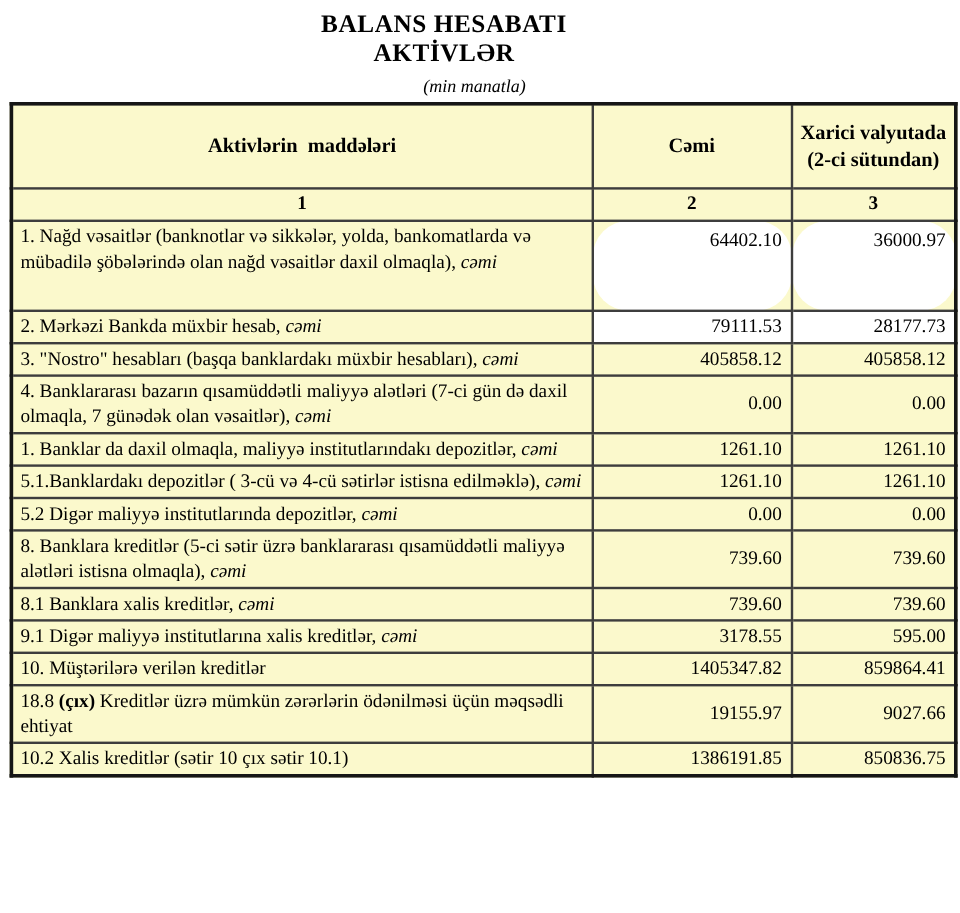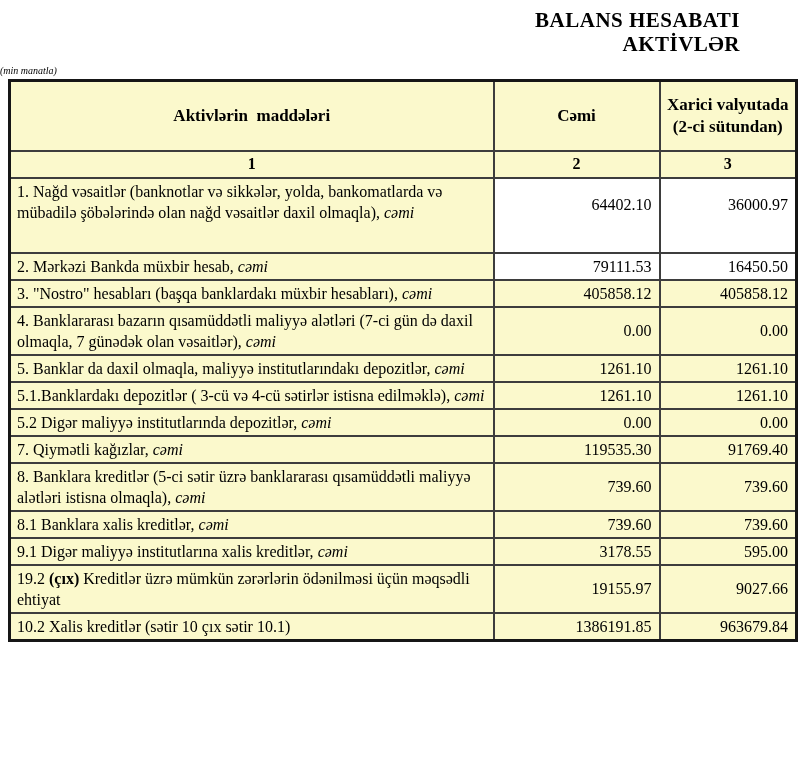--- a/index.html
+++ b/index.html
@@ -5,29 +5,29 @@
   * { margin: 0; padding: 0; box-sizing: border-box; }
   html, body {
     width: 800px; height: 761px;
     background: #ffffff;
     font-family: "Liberation Serif", serif;
     color: #000000;
     overflow: hidden;
   }
   .page { width: 800px; height: 761px; }
 
-  .titles { width: 740px; margin-top: 8px; text-align: right; }
+  .titles { width: 740px; margin-top: 8px; text-align: center; }
   .title-line {
     font-size: 21px; font-weight: bold; line-height: 24px;
     letter-spacing: 0.5px;
   }
 
   .unit-note {
-    width: 791px; text-align: left;
-    font-style: italic; font-size: 10px;
+    width: 791px; text-align: center;
+    font-style: italic; font-size: 15px;
     margin-top: 9px; margin-bottom: 3px;
   }
 
   table.assets-table {
     border-collapse: collapse;
     table-layout: fixed;
     margin-left: 8px;
     width: 787px;
     background: #FBF9CC;
     border: 3px solid #161616;
@@ -62,21 +62,21 @@
     text-align: right; vertical-align: middle;
     padding: 2px 7px 2px 2px;
     white-space: nowrap;
   }
 
   
   tbody tr:nth-child(-n+2) td.value { background: #ffffff; }
   
   tbody tr:first-child td { vertical-align: top; }
   tbody tr:first-child td.label { height: 75px; font-family: Liberation Serif, serif; }
-  tbody tr:first-child td.value { padding-top: 15px; }
+  tbody tr:first-child td.value { padding-top: 5px; border-radius: 30px; }
 
   .cemi { font-style: italic; }
   .bseg { font-weight: bold; }
 </style>
 </head>
 <body>
 
 <div class="page">
 
   <div class="titles">
@@ -106,73 +106,73 @@
     </thead>
     <tbody>
         <tr>
           <td class="label"><span>1. Nağd vəsaitlər (banknotlar və sikkələr, yolda, bankomatlarda və mübadilə şöbələrində olan nağd vəsaitlər daxil olmaqla), </span><span class="cemi">cəmi</span></td>
           <td class="value">64402.10</td>
           <td class="value">36000.97</td>
         </tr>
         <tr>
           <td class="label"><span>2. Mərkəzi Bankda müxbir hesab, </span><span class="cemi">cəmi</span></td>
           <td class="value">79111.53</td>
-          <td class="value">16450.50</td>
+          <td class="value">28177.73</td>
         </tr>
         <tr>
           <td class="label"><span>3. "Nostro" hesabları (başqa banklardakı müxbir hesabları), </span><span class="cemi">cəmi</span></td>
           <td class="value">405858.12</td>
           <td class="value">405858.12</td>
         </tr>
         <tr>
           <td class="label"><span>4. Banklararası bazarın qısamüddətli maliyyə alətləri (7-ci gün də daxil olmaqla, 7 günədək olan vəsaitlər), </span><span class="cemi">cəmi</span></td>
           <td class="value">0.00</td>
           <td class="value">0.00</td>
         </tr>
         <tr>
-          <td class="label"><span>5. Banklar da daxil olmaqla, maliyyə institutlarındakı depozitlər, </span><span class="cemi">cəmi</span></td>
+          <td class="label"><span>1. Banklar da daxil olmaqla, maliyyə institutlarındakı depozitlər, </span><span class="cemi">cəmi</span></td>
           <td class="value">1261.10</td>
           <td class="value">1261.10</td>
         </tr>
         <tr>
           <td class="label"><span>5.1.Banklardakı depozitlər ( 3-cü və 4-cü sətirlər istisna edilməklə), </span><span class="cemi">cəmi</span></td>
           <td class="value">1261.10</td>
           <td class="value">1261.10</td>
         </tr>
         <tr>
           <td class="label"><span>5.2 Digər maliyyə institutlarında depozitlər, </span><span class="cemi">cəmi</span></td>
           <td class="value">0.00</td>
           <td class="value">0.00</td>
-        </tr>
-        <tr>
-          <td class="label"><span>7. Qiymətli kağızlar, </span><span class="cemi">cəmi</span></td>
-          <td class="value">119535.30</td>
-          <td class="value">91769.40</td>
         </tr>
         <tr>
           <td class="label"><span>8. Banklara kreditlər (5-ci sətir üzrə banklararası qısamüddətli maliyyə alətləri istisna olmaqla), </span><span class="cemi">cəmi</span></td>
           <td class="value">739.60</td>
           <td class="value">739.60</td>
         </tr>
         <tr>
           <td class="label"><span>8.1 Banklara xalis kreditlər, </span><span class="cemi">cəmi</span></td>
           <td class="value">739.60</td>
           <td class="value">739.60</td>
         </tr>
         <tr>
           <td class="label"><span>9.1 Digər maliyyə institutlarına xalis kreditlər, </span><span class="cemi">cəmi</span></td>
           <td class="value">3178.55</td>
           <td class="value">595.00</td>
         </tr>
         <tr>
-          <td class="label"><span>19.2 </span><span class="bseg">(çıx)</span><span> Kreditlər üzrə mümkün zərərlərin ödənilməsi üçün məqsədli ehtiyat</span></td>
+          <td class="label"><span>10. Müştərilərə verilən kreditlər</span></td>
+          <td class="value">1405347.82</td>
+          <td class="value">859864.41</td>
+        </tr>
+        <tr>
+          <td class="label"><span>18.8 </span><span class="bseg">(çıx)</span><span> Kreditlər üzrə mümkün zərərlərin ödənilməsi üçün məqsədli ehtiyat</span></td>
           <td class="value">19155.97</td>
           <td class="value">9027.66</td>
         </tr>
         <tr>
           <td class="label"><span>10.2 Xalis kreditlər (sətir 10 çıx sətir 10.1)</span></td>
           <td class="value">1386191.85</td>
-          <td class="value">963679.84</td>
+          <td class="value">850836.75</td>
         </tr>
       </tbody>
   </table>
 
 </div>
 
 </body></html>

